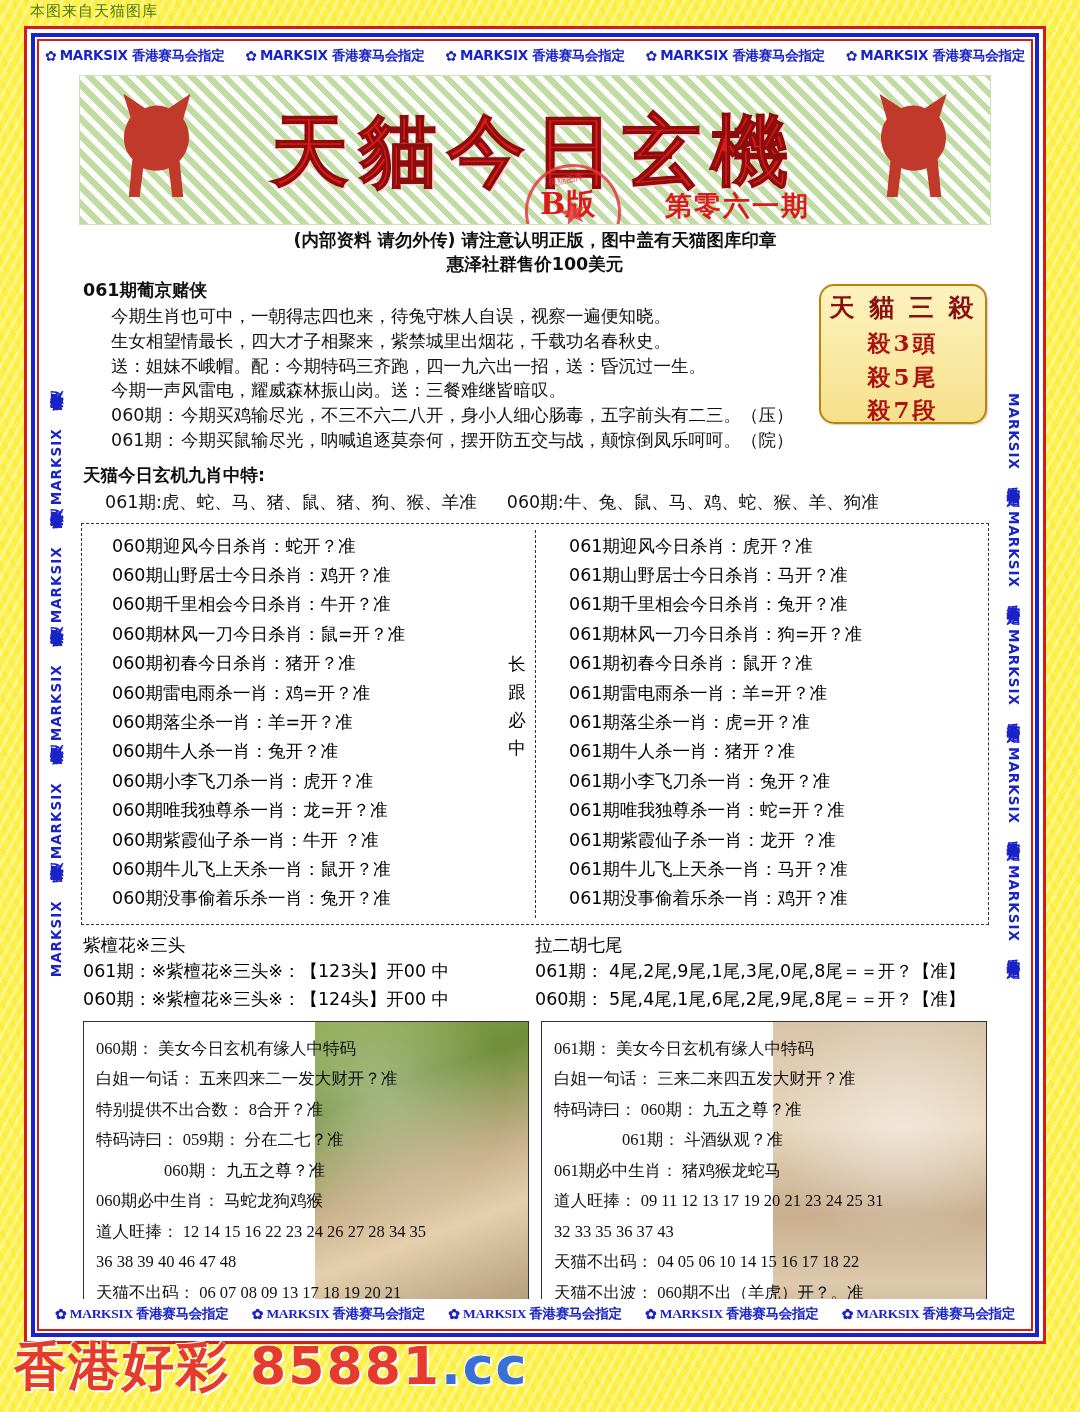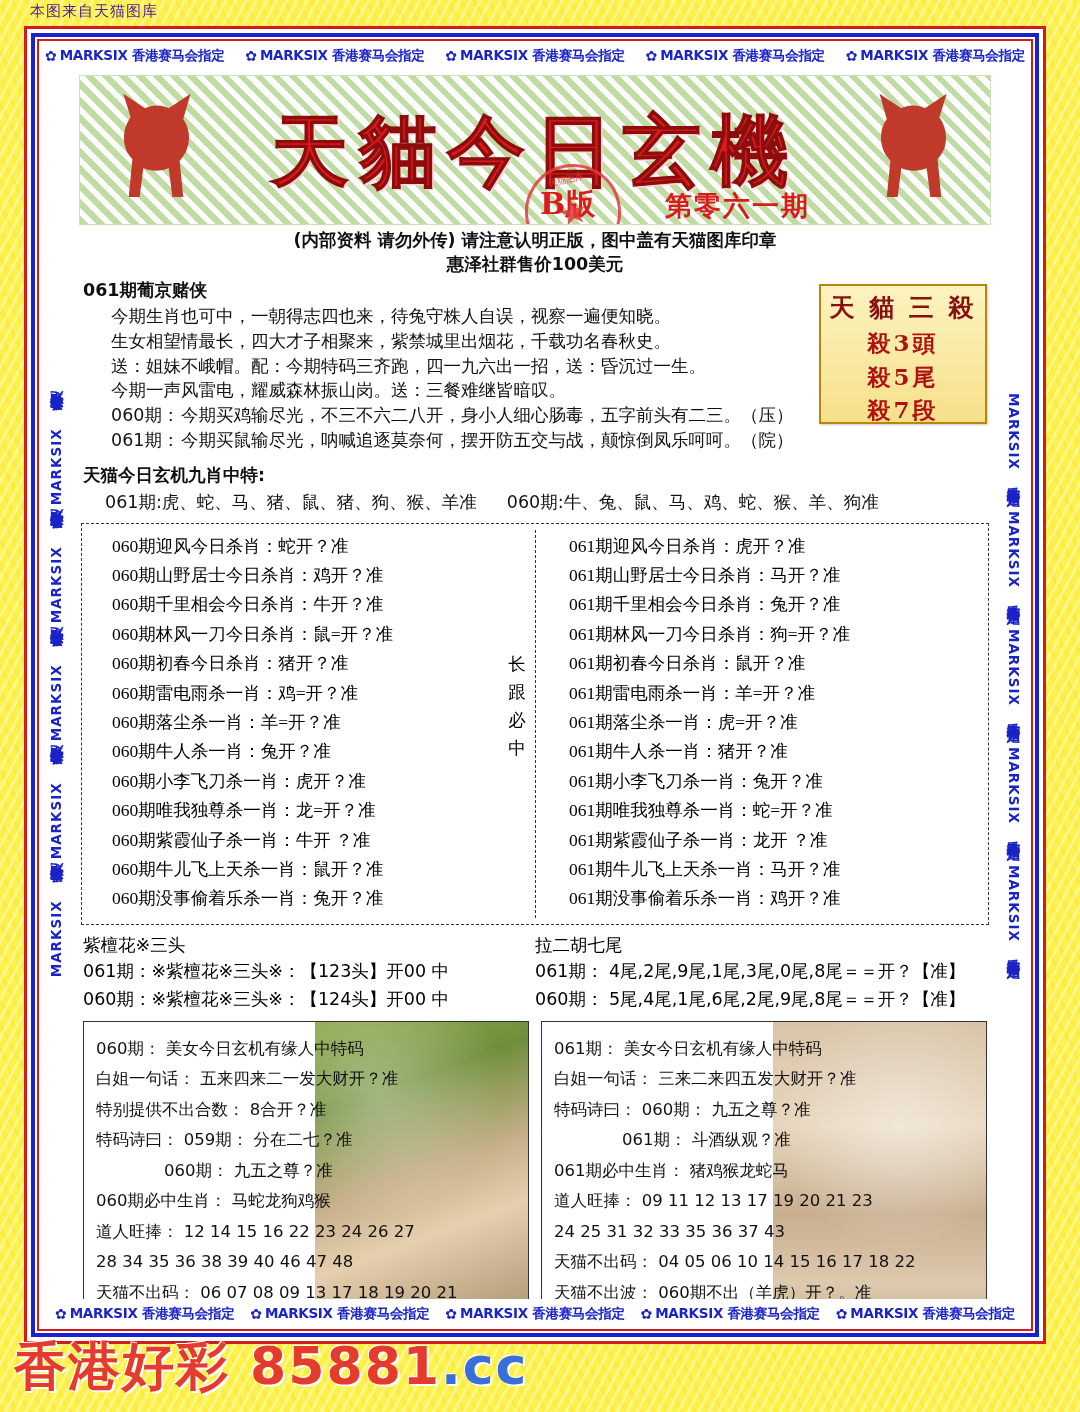--- a/index.html
+++ b/index.html
@@ -14,21 +14,21 @@
   
   .bg-texture{
     position:absolute; inset:0;
     background:
       repeating-linear-gradient(118deg, rgba(255,255,255,0.35) 0 3px, rgba(255,255,255,0) 3px 9px),
       repeating-linear-gradient(62deg, rgba(250,230,60,0.5) 0 4px, rgba(255,255,255,0) 4px 12px),
       linear-gradient(#fdf24c,#fdf24c);
   }
   .watermark-top{
     position:absolute; top:2px; left:30px;
-    font-size:15px; color:#4c1d95; letter-spacing:1px;
+    font-size:15px; color:#4d7c0f; letter-spacing:1px;
     font-family:"DejaVu Sans", sans-serif;
   }
   .watermark-bottom{
     position:absolute; left:14px; bottom:10px;
     font-size:52px; font-weight:bold; letter-spacing:2px;
     color:#e43b2c;
     text-shadow:2px 2px 0 #fff, -1px -1px 0 #fff;
     z-index:40;
     white-space:nowrap;
   }
@@ -167,21 +167,21 @@
   .poem-line{ padding-left:28px; white-space:nowrap; }
   .kv-line{ padding-left:28px; white-space:nowrap;}
   .kv-line .lbl{ display:inline-block; width:70px; }
 
   
   .three-kill{
     position:absolute; right:0px; top:6px;
     width:168px; height:140px;
     border:2px solid #b8860b;
     background:linear-gradient(#fdf3c0,#f6e08a);
-    border-radius:0;
+    border-radius:15px;
     text-align:center;
     padding-top:4px;
     box-shadow:1px 1px 2px rgba(0,0,0,0.2);
   }
   .three-kill div{
     font-family:"DejaVu Serif", serif;
     font-weight:bold;
     color:#b01010;
     font-size:23px;
     line-height:1.45;
@@ -196,21 +196,20 @@
   }
 
   
   .dash-box{
     margin:8px 8px 0 8px;
     border:1.5px dashed #333;
     display:flex;
     position:relative;
     padding:8px 4px 10px 4px;
     min-height:336px;
-    font-family:Liberation Serif, serif;
   }
   .dash-col{ width:50%; padding-left:26px; }
   .dash-col.right{ padding-left:34px; }
   .divider{
     position:absolute; left:50%; top:6px; bottom:6px;
     border-left:1.5px dashed #333;
   }
   .dash-line{ font-size:17.5px; line-height:1.68; white-space:nowrap;}
   .vert-note{
     position:absolute; left:calc(50% - 30px); top:126px;
@@ -221,21 +220,21 @@
   
   .mid-sec{
     display:flex; margin:8px 10px 0 10px; font-size:17.5px;
   }
   .mid-col{ width:50%; }
   .mid-col .m-title{ font-weight:normal; }
   .mid-col .m-line{ line-height:1.6; white-space:nowrap; }
 
   
   .bottom{
-    display:flex; gap:12px; margin:8px 10px 0 10px;
+    display:flex; gap:12px; margin:8px 10px 0 10px;font-family:Liberation Serif, serif;
   }
   .panel{
     width:50%;
     border:1.5px solid #333;
     position:relative;
     height:350px;
     overflow:hidden;
     background:#fff;
   }
   .panel .photo{

